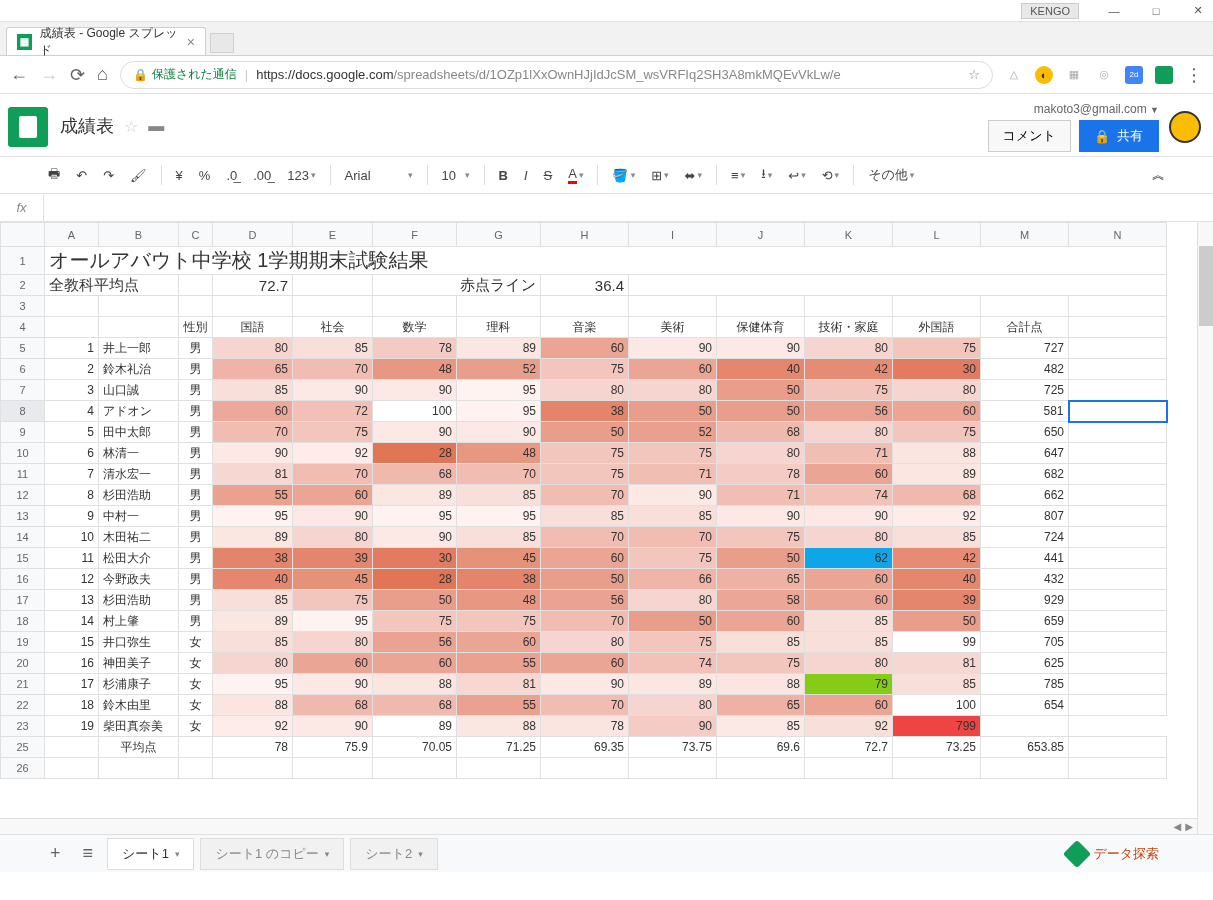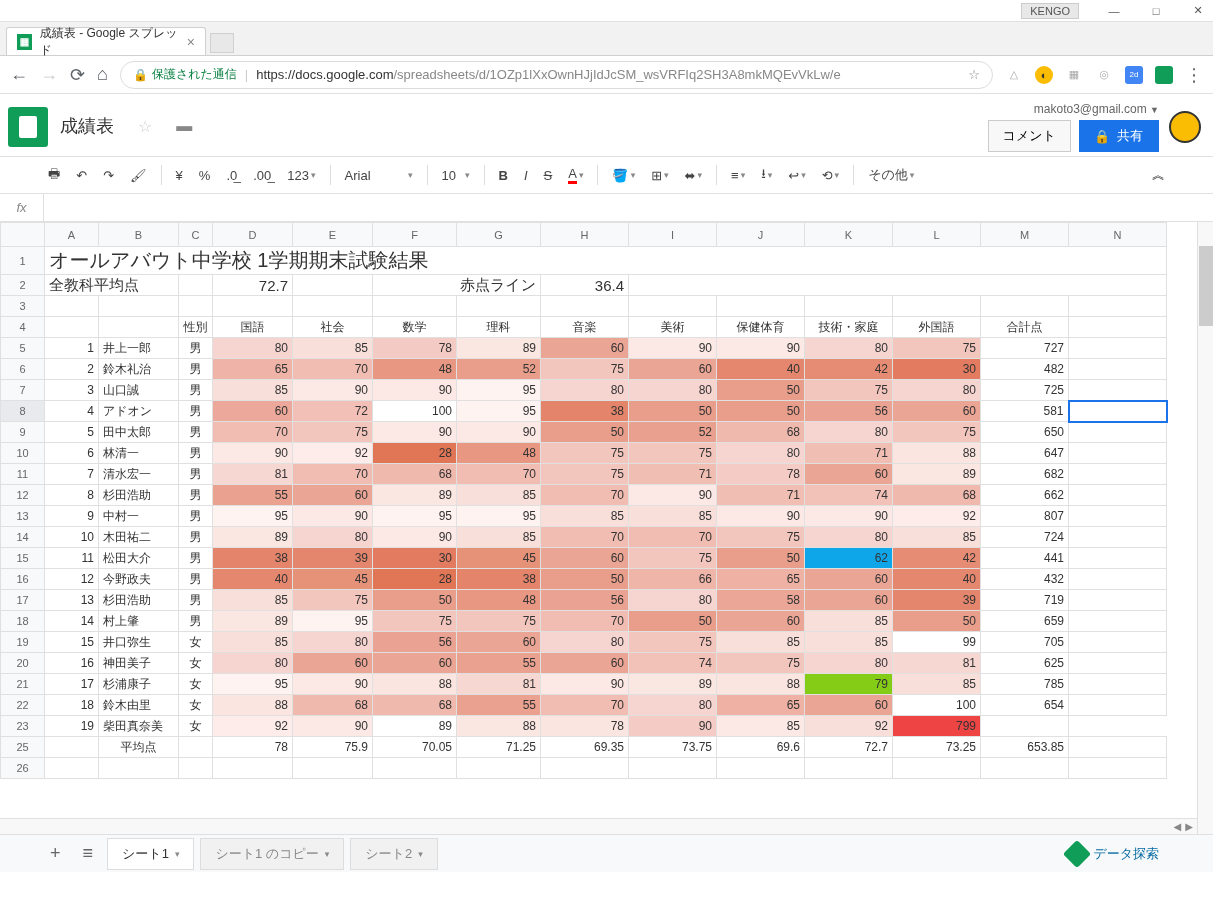--- a/index.html
+++ b/index.html
@@ -17,21 +17,21 @@
 .nav-ico{color:#5f6368;font-size:18px;cursor:pointer}
 .url-box{flex:1;height:28px;border:1px solid #ddd;border-radius:14px;display:flex;align-items:center;padding:0 12px;gap:8px;font-size:13px}
 .secure{color:#0b8043;font-size:12px;display:flex;align-items:center;gap:4px}
 .url-text{color:#333;flex:1;overflow:hidden;white-space:nowrap}
 .url-text .gray{color:#888}
 .ext-ico{width:18px;height:18px;border-radius:3px;display:flex;align-items:center;justify-content:center;font-size:11px}
 .docs-hdr{height:62px;display:flex;align-items:center;padding:4px 12px 0 8px}
 .sheets-logo{width:40px;height:40px;background:#0f9d58;border-radius:3px;display:flex;align-items:center;justify-content:center;margin-right:12px}
 .sheets-logo::after{content:"";width:18px;height:22px;background:#fff;border-radius:2px;position:relative}
 .doc-meta{flex:1}
-.doc-title-row{display:flex;align-items:center;gap:24px;margin-bottom:2px}
+.doc-title-row{display:flex;align-items:center;gap:10px;margin-bottom:2px}
 .doc-title{font-size:18px;color:#333}
 .star{color:#ccc;font-size:16px}
 .folder{color:#888;font-size:16px}
 .menubar{display:flex;gap:2px;font-size:13px;color:#333}
 .menubar span{padding:2px 7px;cursor:pointer}
 .save-status{color:#888;font-size:13px;margin-left:20px}
 .hdr-right{display:flex;align-items:center;gap:10px}
 .user-email{font-size:12px;color:#666}
 .comment-btn{padding:6px 14px;border:1px solid #ccc;background:#f8f8f8;font-size:13px;cursor:pointer}
 .share-btn{padding:6px 16px;background:#1a73e8;color:#fff;border:none;font-size:13px;cursor:pointer;display:flex;align-items:center;gap:6px}
@@ -55,21 +55,21 @@
 .title-cell{font-size:20px;text-align:left;font-weight:normal}
 .hdr-cell{font-size:15px;text-align:left}
 .hdr-val{font-size:15px;text-align:right}
 .subj-hdr{text-align:center}
 .selected-row .row-hdr{background:#e8eaed}
 .active-cell{border:2px solid #1a73e8!important}
 .sheet-tabs{height:38px;border-top:1px solid #e0e0e0;display:flex;align-items:center;padding:0 42px;gap:6px;background:#f8f9fa}
 .st-btn{padding:4px 8px;color:#666;font-size:18px;cursor:pointer}
 .sheet-tab{padding:6px 14px;background:#fff;border:1px solid #ddd;font-size:13px;cursor:pointer;display:flex;align-items:center;gap:6px}
 .sheet-tab.inactive{background:#f1f1f1;color:#888}
-.explore{margin-left:auto;display:flex;align-items:center;gap:6px;color:#0369a1;font-size:13px;padding:6px 12px}
+.explore{margin-left:auto;display:flex;align-items:center;gap:6px;color:#c2410c;font-size:13px;padding:6px 12px}
 .explore-ico{width:20px;height:20px;background:#0f9d58;border-radius:3px;transform:rotate(45deg)}
 .scroll-area{position:absolute;right:0;top:0;bottom:0;width:16px;background:#f8f8f8;border-left:1px solid #e0e0e0}
 .scroll-thumb{position:absolute;top:24px;width:14px;height:80px;background:#ccc;left:1px}
 .scroll-h{position:absolute;left:0;right:16px;bottom:0;height:16px;background:#f8f8f8;border-top:1px solid #e0e0e0;display:flex;justify-content:flex-end;align-items:center;padding:0 4px;gap:4px;font-size:10px;color:#888}
 </style>
 </head>
 <body>
 
 <div class="titlebar">
 <span class="user-tag">KENGO</span>
@@ -467,21 +467,21 @@
           <td class="c">男</td>
           <td style="background:#f9dfda">85</td>
           <td style="background:#f2c5bd">75</td>
           <td style="background:#e99e8b">50</td>
           <td style="background:#e79782">48</td>
           <td style="background:#eaa293">56</td>
           <td style="background:#f6d5d1">80</td>
           <td style="background:#eba697">58</td>
           <td style="background:#eba595">60</td>
           <td style="background:#e4856d">39</td>
-          <td style="">719</td>
+          <td style="">929</td>
           <td></td>
         </tr>
         <tr class="">
           <td class="row-hdr">18</td>
           <td>14</td>
           <td class="l">村上肇</td>
           <td class="c">男</td>
           <td style="background:#fbe7e2">89</td>
           <td style="background:#fef3f0">95</td>
           <td style="background:#f2c5bd">75</td>

